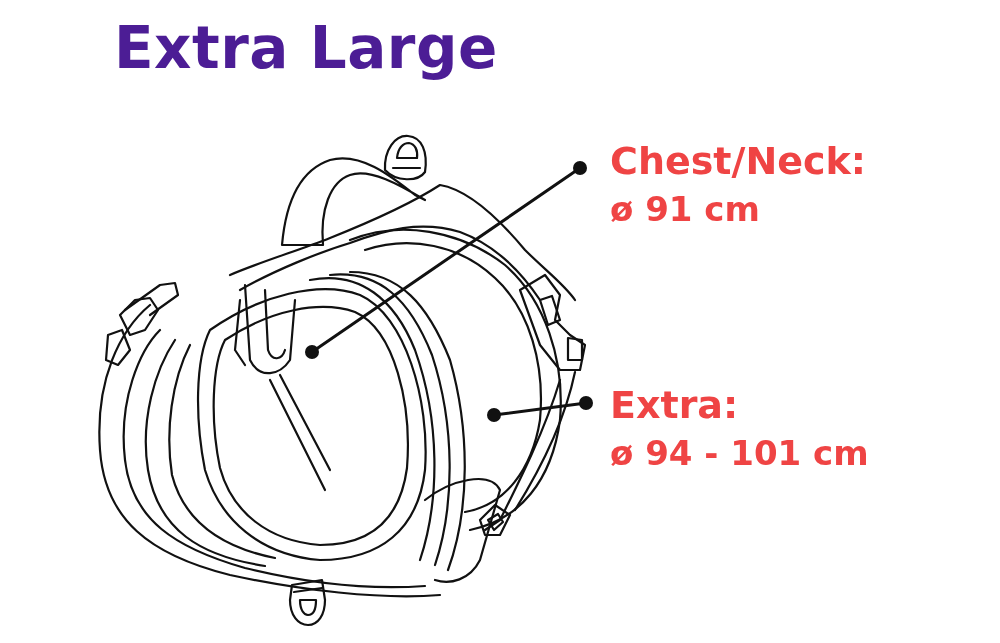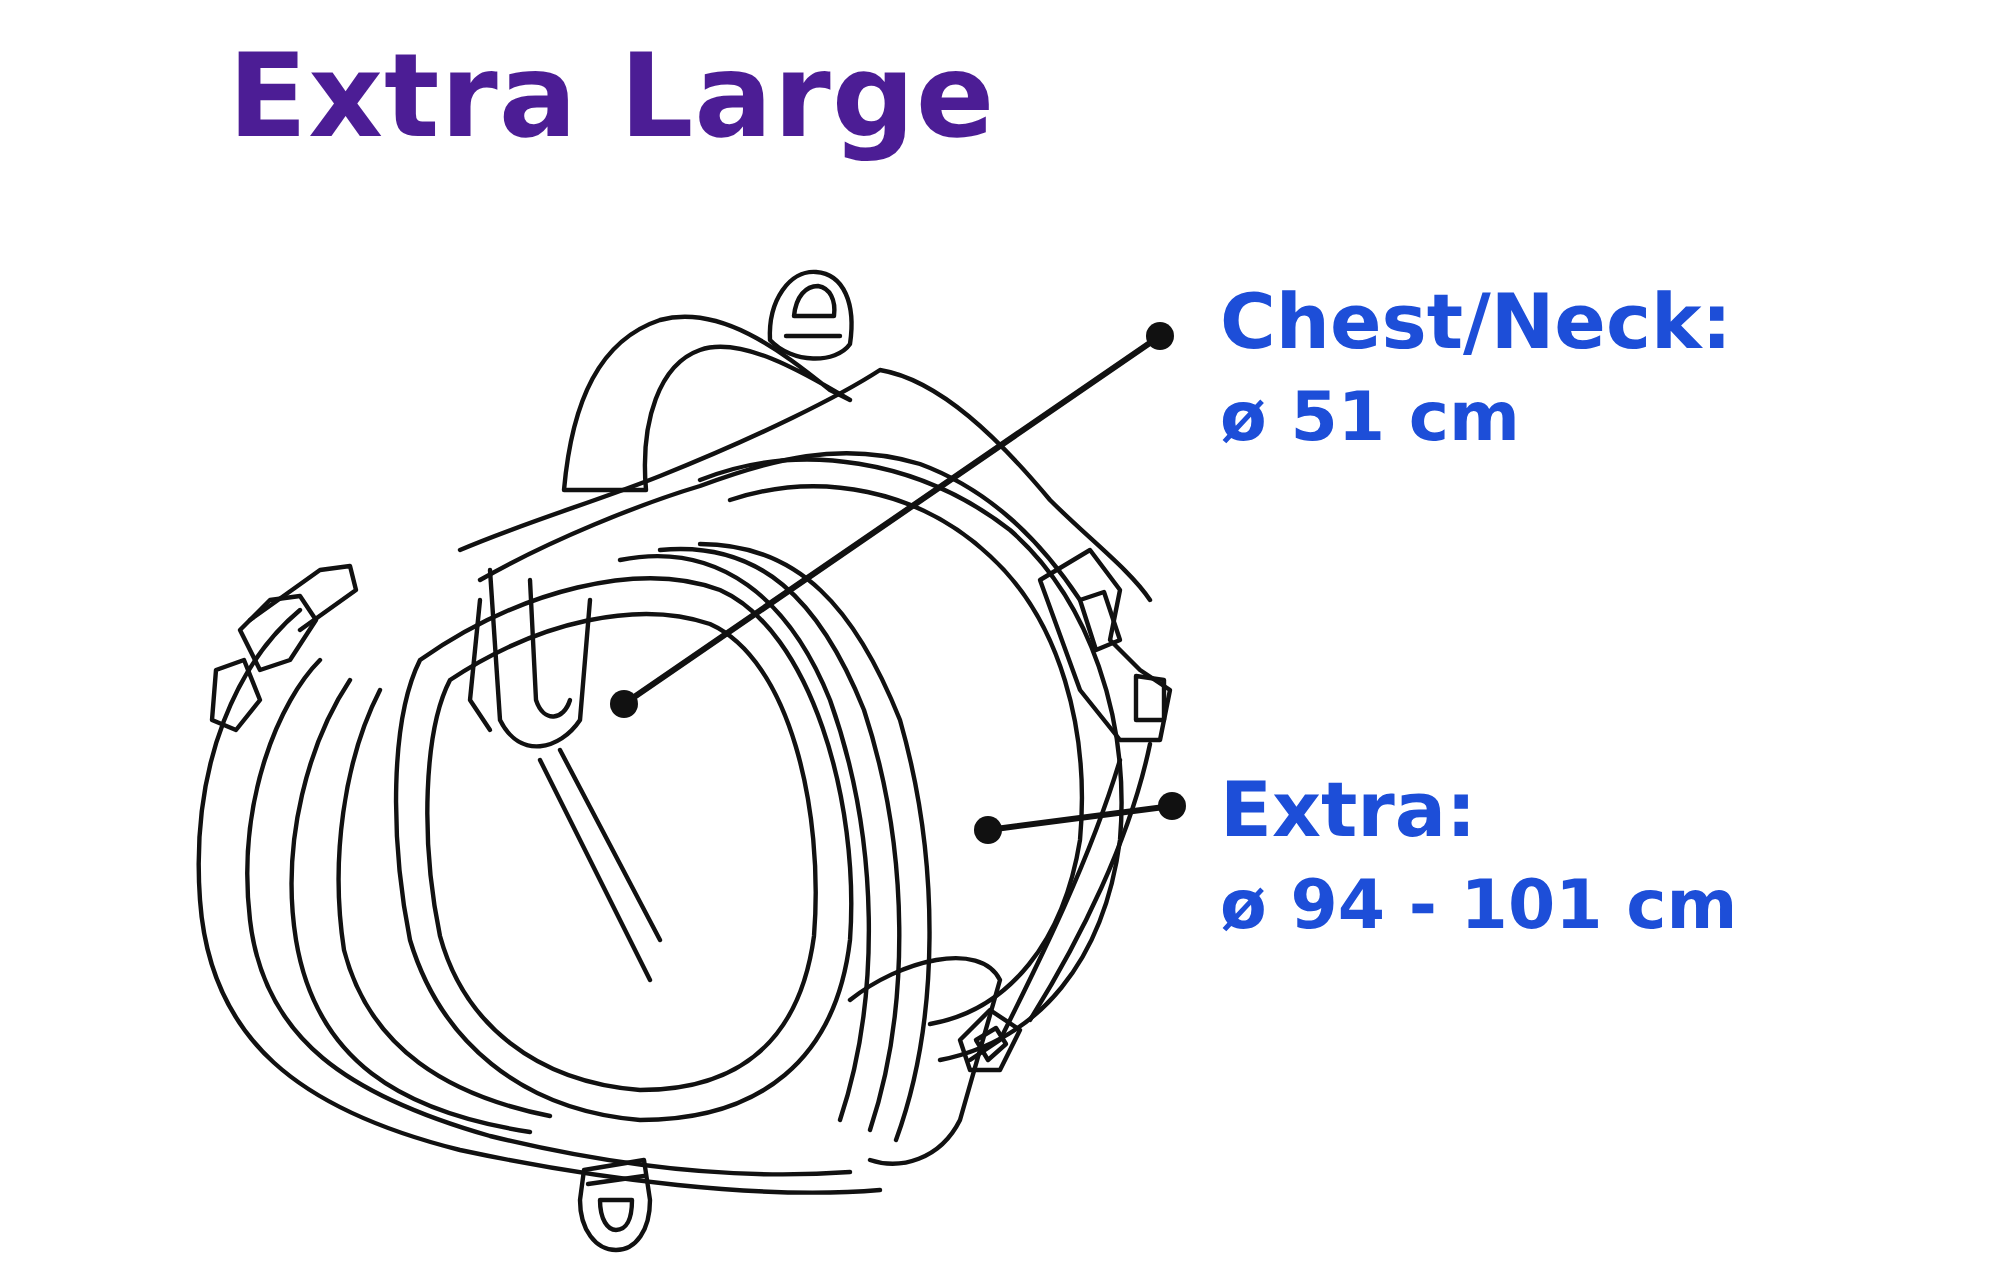--- a/index.html
+++ b/index.html
@@ -1,18 +1,18 @@
 <!DOCTYPE html>
 <html><head>
 <meta charset="utf-8">
 <style>
   html, body { margin:0; padding:0; background:#ffffff; }
   body { width:1000px; height:643px; position:relative; overflow:hidden; font-family:"DejaVu Sans", sans-serif; color:#111111; }
   .title { position:absolute; left:96px; top:14px; font-size:58px; font-weight:bold; letter-spacing:0.5px; color:#4c1d95; line-height:1.2;margin-left:18px; }
-  .label { position:absolute; font-weight:bold; color:#1d4ed8; line-height:1.15; }
+  .label { position:absolute; font-weight:bold; color:#ef4444; line-height:1.15; }
   .label .name { font-size:38px; display:block; }
   .label .value { font-size:34px; display:block; margin-top:6px; }
   .chest { left:610px; top:140px; }
   .belly { left:610px; top:384px; }
   svg.diagram { position:absolute; left:0; top:0; }
 </style>
 </head>
 <body>
 
 <div class="title">Extra Large</div>
@@ -80,19 +80,19 @@
 
   <g stroke-width="3">
     <line x1="494" y1="415" x2="586" y2="403"></line>
     <circle cx="494" cy="415" r="7" fill="#111" stroke="none"></circle>
     <circle cx="586" cy="403" r="7" fill="#111" stroke="none"></circle>
   </g>
 </svg>
 
 <div class="label chest">
   <span class="name">Chest/Neck:</span>
-  <span class="value">ø 51 cm</span>
+  <span class="value">ø 91 cm</span>
 </div>
 
 <div class="label belly">
   <span class="name">Extra:</span>
   <span class="value">ø 94 - 101 cm</span>
 </div>
 
 </body></html>

